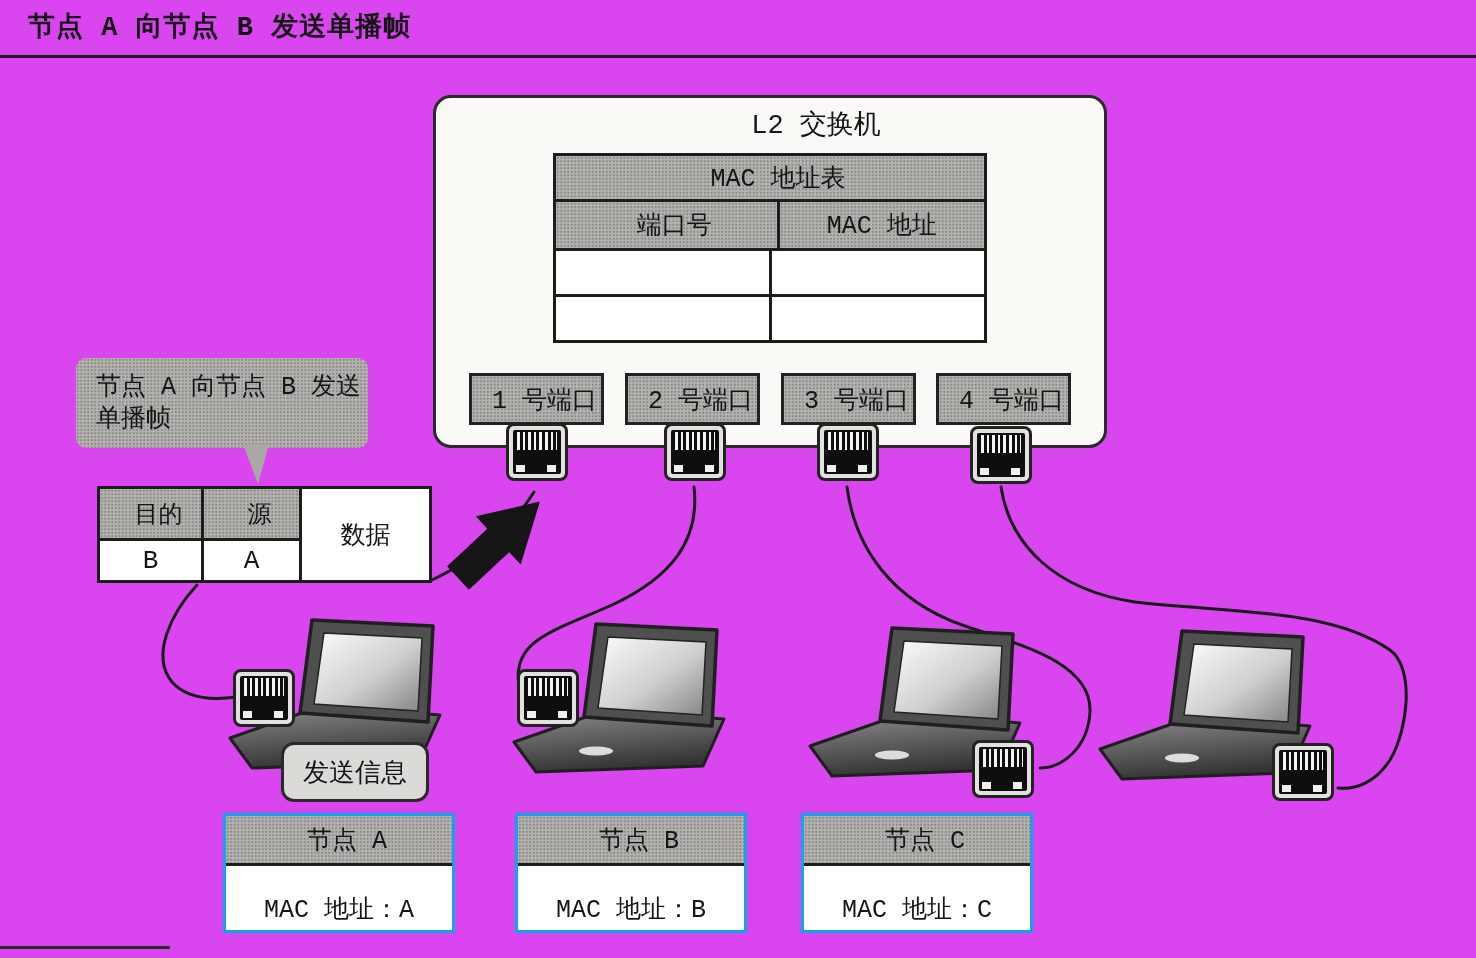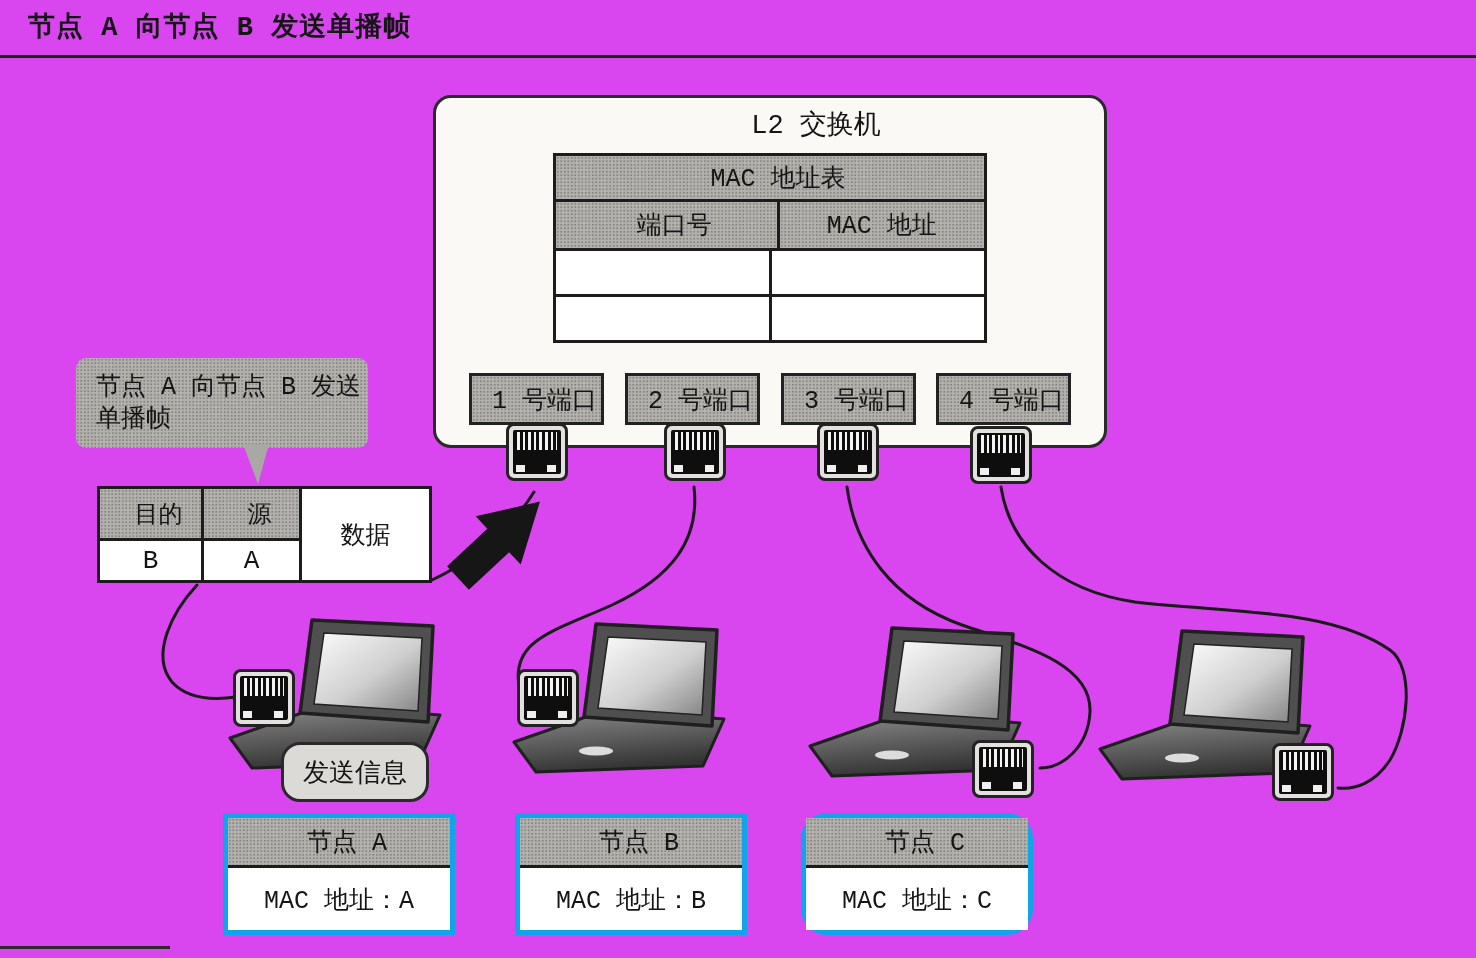--- a/index.html
+++ b/index.html
@@ -51,25 +51,25 @@
 
   #frame-table{left:97px;top:486px;width:335px;height:97px;border:3px solid #1c1c1c;background:#fff;display:flex;z-index:3;}
   .f-col{display:flex;flex-direction:column;}
   .f-col + .f-col{border-left:3px solid #1c1c1c;}
   .f-head{height:49px;border-bottom:3px solid #1c1c1c;font-size:24px;text-align:center;}
   .f-val{flex:1;font-size:26px;}
   #f-col-dest{width:101px;}
   #f-col-src{width:95px;}
   #f-col-data{flex:1;font-size:25px;}
 
-  #send-label{left:281px;top:742px;width:148px;height:60px;background:#dbdad6;border:3.5px solid #2a2a2a;border-radius:19px;font-size:26px;z-index:5;}
+  #send-label{left:281px;top:742px;width:148px;height:60px;background:#dbdad6;border:3.5px solid #2a2a2a;border-radius:13px;font-size:26px;z-index:5;}
 
-  .node-table{top:813px;width:232px;border:5px solid #0ea5e9;background:#fff;z-index:5;text-align:right;}
+  .node-table{top:813px;width:232px;border:3px solid #0ea5e9;background:#fff;z-index:5;text-align:right;}
   .node-head{height:47px;font-size:25px;border-bottom:3px solid #1c1c1c;}
-  .node-mac{height:62px;font-size:25px;background:#fff;}
+  .node-mac{height:44px;font-size:25px;background:#fff;margin-top:20px;}
 
   #diagram-svg{position:absolute;left:0;top:0;z-index:1;}
 </style>
 </head>
 <body>
 
 <div id="canvas">
 
   <svg id="diagram-svg" width="1476" height="958" viewBox="0 0 1476 958">
     <defs>
@@ -180,20 +180,20 @@
   <div id="send-label" class="abs center">发送信息</div>
 
   <div class="abs node-table" style="left:223px;">
     <div class="node-head gray center">节点 A</div>
     <div class="node-mac center">MAC 地址：A</div>
   </div>
   <div class="abs node-table" style="left:515px;">
     <div class="node-head gray center">节点 B</div>
     <div class="node-mac center">MAC 地址：B</div>
   </div>
-  <div class="abs node-table" style="left:801px;border-radius:26px;">
+  <div class="abs node-table" style="left:801px;">
     <div class="node-head gray center">节点 C</div>
     <div class="node-mac center">MAC 地址：C</div>
   </div>
 
   <div id="footer-rule" class="abs"></div>
 
 </div>
 
 </body></html>

